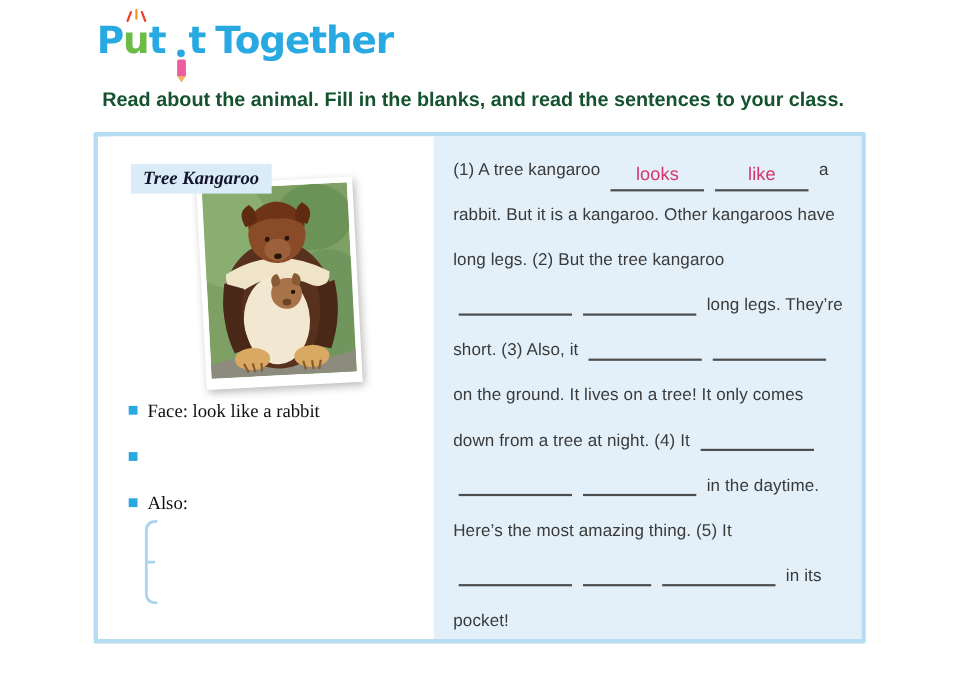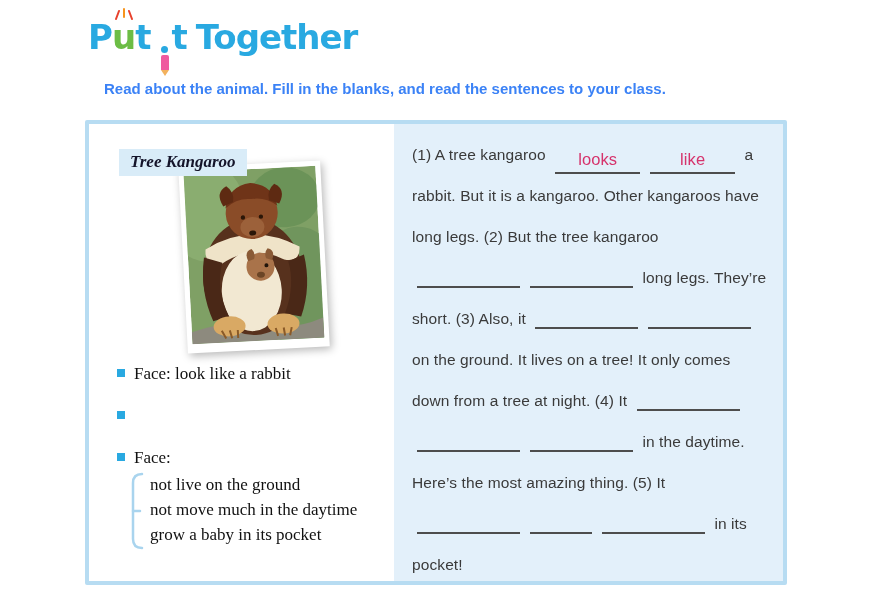--- a/index.html
+++ b/index.html
@@ -11,21 +11,21 @@
   .t-green{color:#6cbd45;}
   .u-wrap{position:relative;display:inline-block;}
   .sparks{position:absolute;left:1px;top:-7px;}
   .t-space{display:inline-block;width:9px;}
   .pencil{display:inline-flex;flex-direction:column;align-items:center;width:9px;margin:0 2px 0 1px;position:relative;top:4px;}
   .pencil-dot{width:7px;height:7px;border-radius:50%;background:#29a9e1;margin-bottom:2px;}
   .pencil-body{width:8px;height:15px;background:#ef5b9f;border-radius:2px 2px 0 0;}
   .pencil-tip{width:0;height:0;border-left:4px solid transparent;border-right:4px solid transparent;border-top:6px solid #f3b25e;}
 
   
-  .instruction{position:absolute;left:104px;top:80px;font-weight:bold;font-size:15px;color:#3b82f6;}
+  .instruction{position:absolute;left:93px;top:80px;font-weight:bold;font-size:18px;color:#14532d;}
 
   
   .main-box{position:absolute;left:85px;top:120px;width:694px;height:457px;border:4px solid #b7dcf2;border-radius:2px;display:flex;}
   .left-panel{width:293px;flex:none;position:relative;background:#ffffff;margin-left:12px;}
   .right-panel{flex:1;background:#e3f0fa;padding:10px 14px 0 18px;}
 
   
   .animal-label{position:absolute;left:18px;top:25px;background:#d9ecf8;padding:3px 11px 4px 11px;font-family:"Liberation Serif",serif;font-weight:bold;font-style:italic;font-size:17px;color:#14142a;z-index:2;white-space:nowrap;}
   .photo-frame{position:absolute;left:82px;top:40px;background:#fff;padding:5px;box-shadow:2px 3px 8px rgba(0,0,0,.28);transform:rotate(-3deg);z-index:1;}
   .facts{position:absolute;left:16px;top:240px;right:8px;font-family:"Liberation Serif",serif;font-size:17px;color:#111;}
@@ -102,31 +102,26 @@
       </div>
 
       <div class="facts">
         <div class="fact">
           <span class="bullet"></span><span>Face: look like a rabbit</span>
         </div>
         <div class="fact">
           <span class="bullet"></span>
         </div>
         <div class="fact">
-          <span class="bullet"></span><span>Face:</span>
+          <span class="bullet"></span><span>Also:</span>
           <div class="life-sub">
             <svg width="14" height="78" viewBox="0 0 14 78">
               <path d="M12 2 Q3 2 3 11 L3 67 Q3 76 12 76" fill="none" stroke="#a9d4ee" stroke-width="2.5" stroke-linecap="round"></path>
               <path d="M3 39 L10 39" fill="none" stroke="#a9d4ee" stroke-width="2.5" stroke-linecap="round"></path>
             </svg>
-            <div class="life-lines">
-              <div class="life-line">not live on the ground</div>
-              <div class="life-line">not move much in the daytime</div>
-              <div class="life-line">grow a baby in its pocket</div>
-            </div>
           </div>
         </div>
       </div>
     </div>
 
     <div class="right-panel">
       <p class="passage"><span>(1) A tree kangaroo </span><span class="blank w85"><span class="ans">looks</span></span><span class="blank w85"><span class="ans">like</span></span><span> a rabbit. But it is a kangaroo. Other kangaroos have long legs. (2) But the tree kangaroo </span><span class="blank w103"><span class="ans"></span></span><span class="blank w103"><span class="ans"></span></span><span> long legs. They’re short. (3) Also, it </span><span class="blank w103"><span class="ans"></span></span><span class="blank w103"><span class="ans"></span></span><span> on the ground. It lives on a tree! It only comes down from a tree at night. (4) It </span><span class="blank w103"><span class="ans"></span></span><span class="blank w103"><span class="ans"></span></span><span class="blank w103"><span class="ans"></span></span><span> in the daytime. Here’s the most amazing thing. (5) It </span><span class="blank w103"><span class="ans"></span></span><span class="blank w62"><span class="ans"></span></span><span class="blank w103"><span class="ans"></span></span><span> in its pocket!</span></p>
     </div>
 
   </div>

